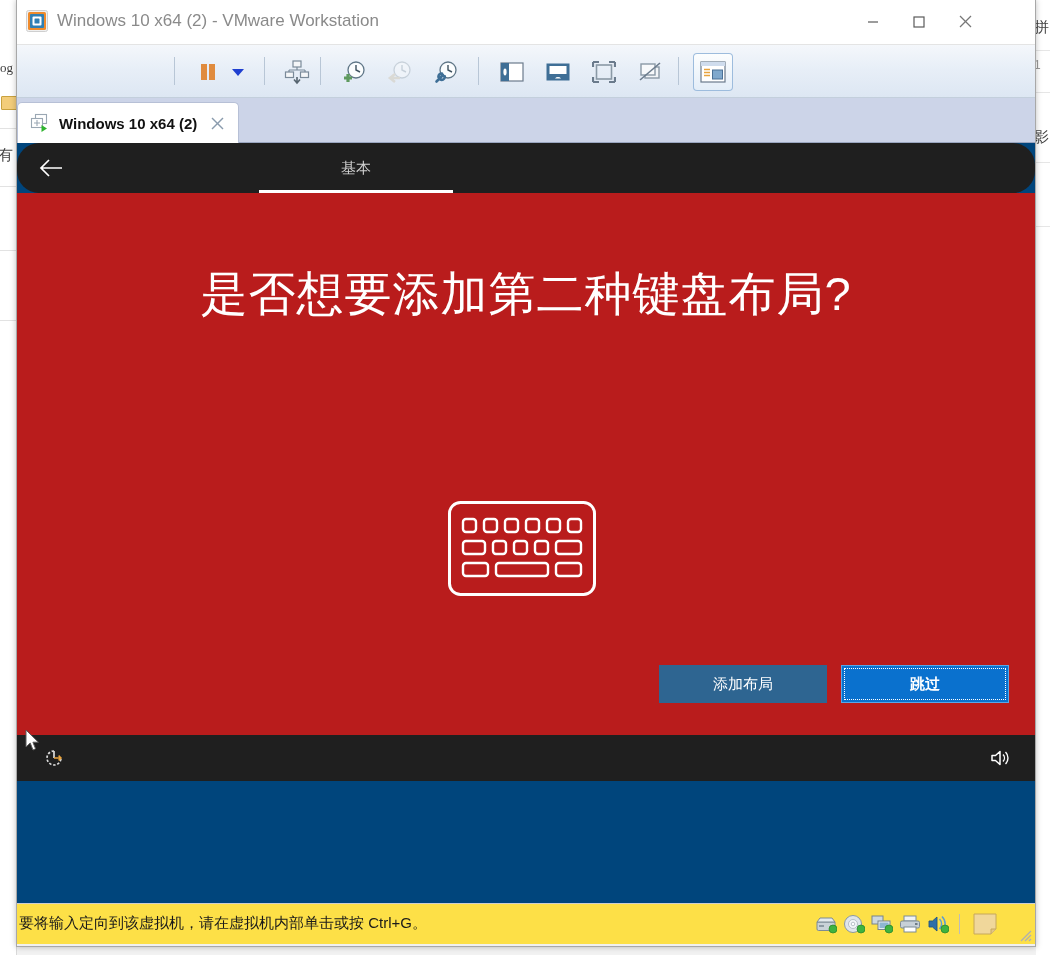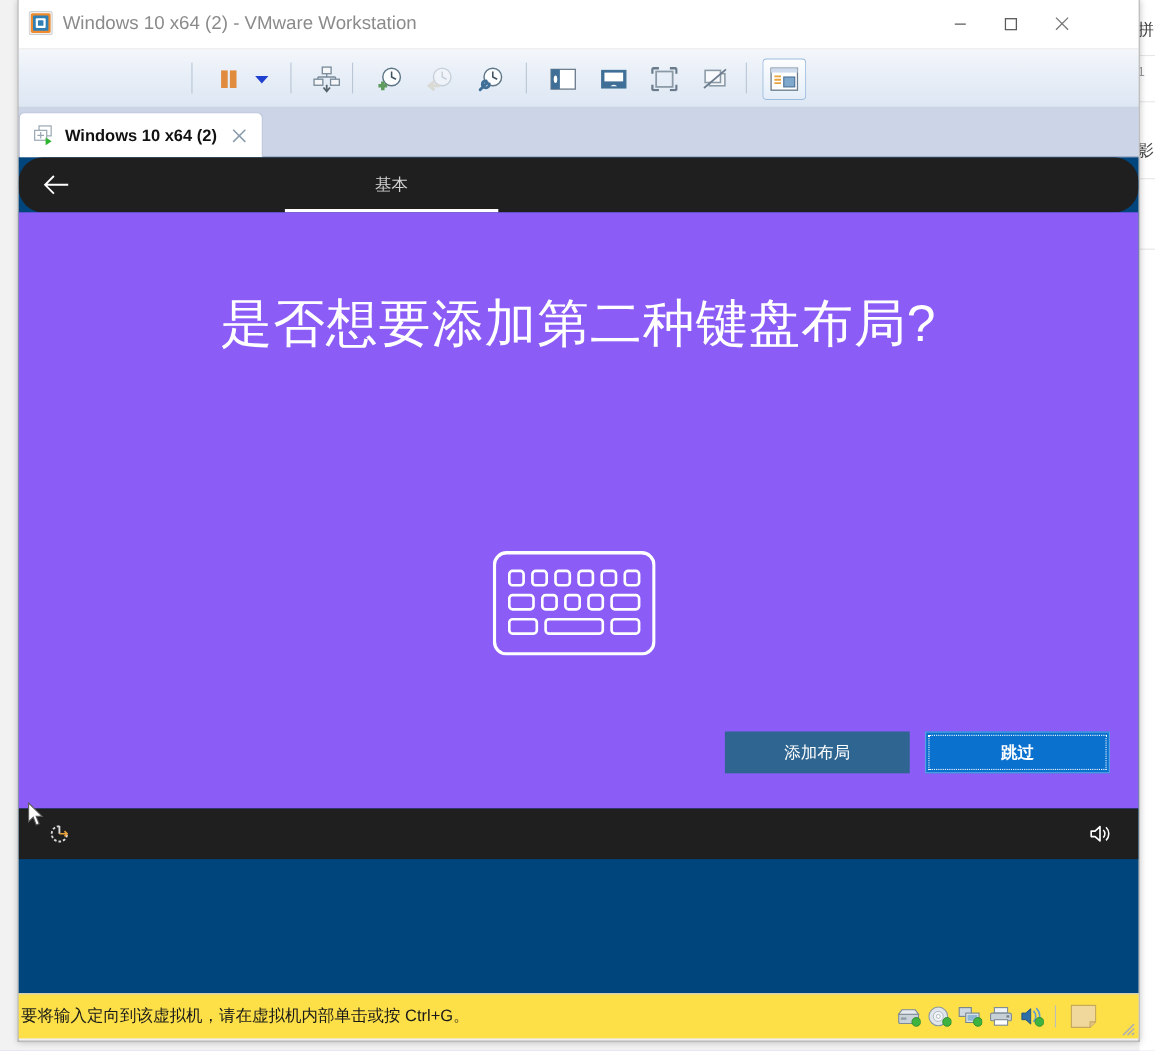--- a/index.html
+++ b/index.html
@@ -249,21 +249,21 @@
     position: absolute;
     left: 242px; bottom: 0;
     width: 194px; height: 3px;
     background: #ffffff;
   }
 
   
   #oobe-body {
     position: relative;
     height: 542px;
-    background: #8b5cf6;
+    background: #b91c1c;
   }
   #oobe-heading {
     position: absolute;
     left: 0; top: 70px;
     width: 100%;
     text-align: center;
     font-size: 47px;
     font-weight: 300;
     color: #ffffff;
     letter-spacing: 1px;
@@ -359,20 +359,29 @@
     position: absolute;
     right: 3px; bottom: 2px;
     width: 16px; height: 16px;
   }
 </style>
 </head>
 <body>
 
 <div id="desktop-backdrop">
 
+  <div class="bg-window-left">
+    <div class="bg-left-text">og</div>
+    <div class="bg-left-folder"></div>
+    <div class="bg-left-line" style="top:128px;"></div>
+    <div class="bg-left-char">有</div>
+    <div class="bg-left-line" style="top:186px;"></div>
+    <div class="bg-left-line" style="top:250px;"></div>
+    <div class="bg-left-line" style="top:320px;"></div>
+  </div>
 
   <div class="bg-window-right">
     <div class="bg-right-char" style="top:18px;">拼</div>
     <div class="bg-right-line" style="top:50px;"></div>
     <div class="bg-right-char" style="top:58px;font-size:12px;color:#9a9a9a;">1</div>
     <div class="bg-right-line" style="top:92px;"></div>
     <div class="bg-right-char" style="top:128px;">影</div>
     <div class="bg-right-line" style="top:162px;"></div>
     <div class="bg-right-line" style="top:226px;"></div>
   </div>

